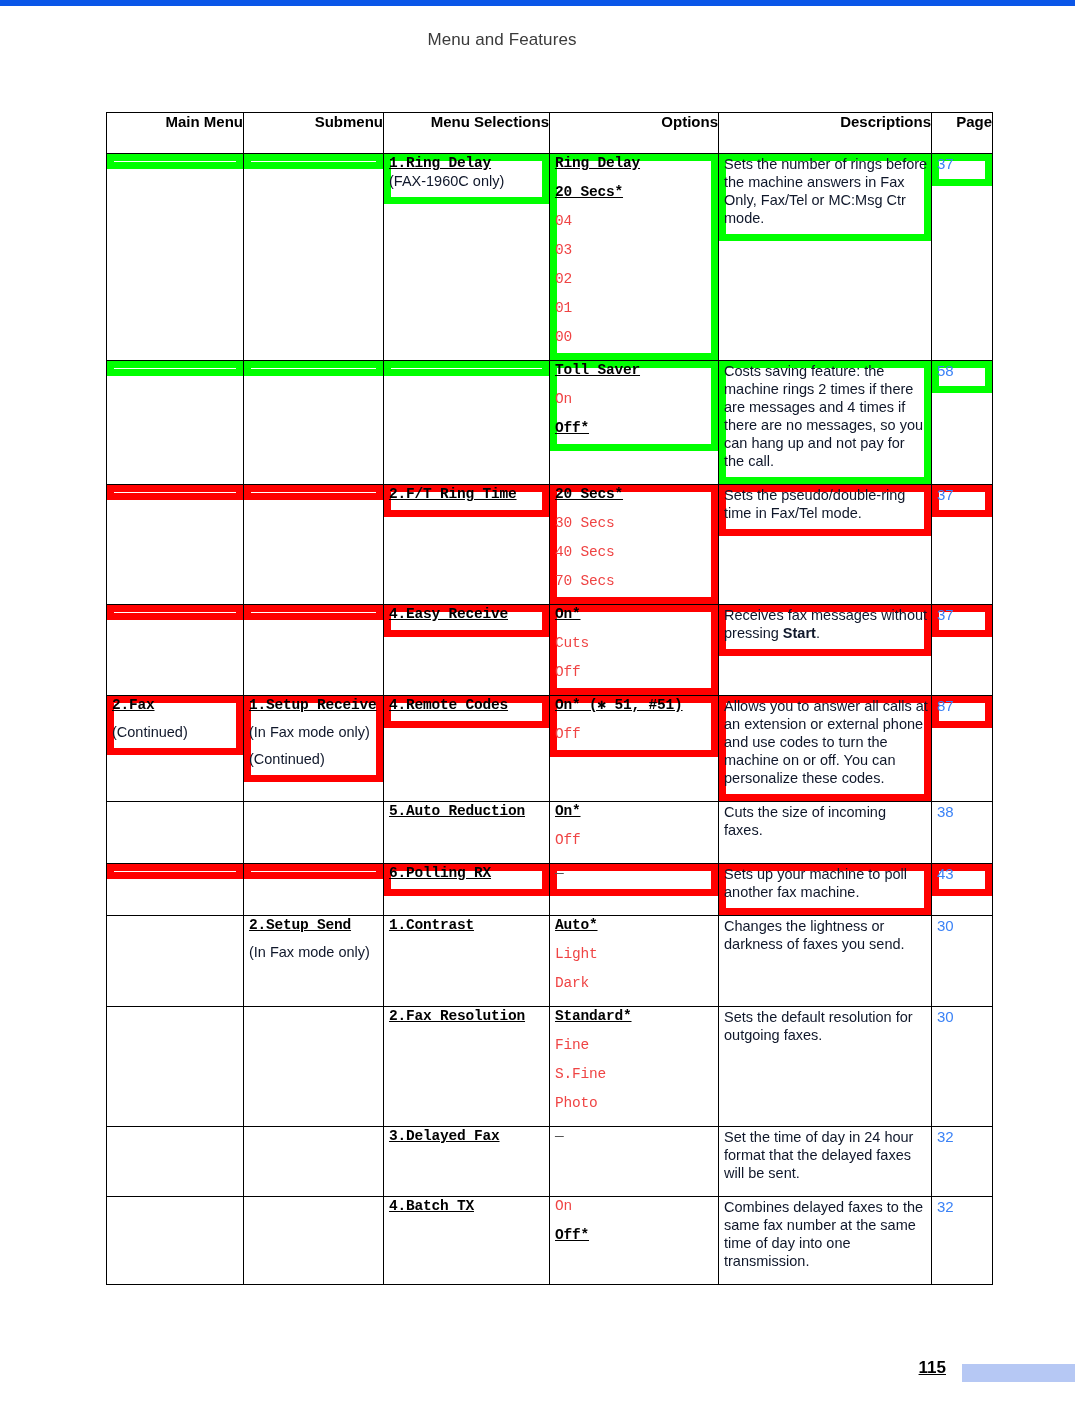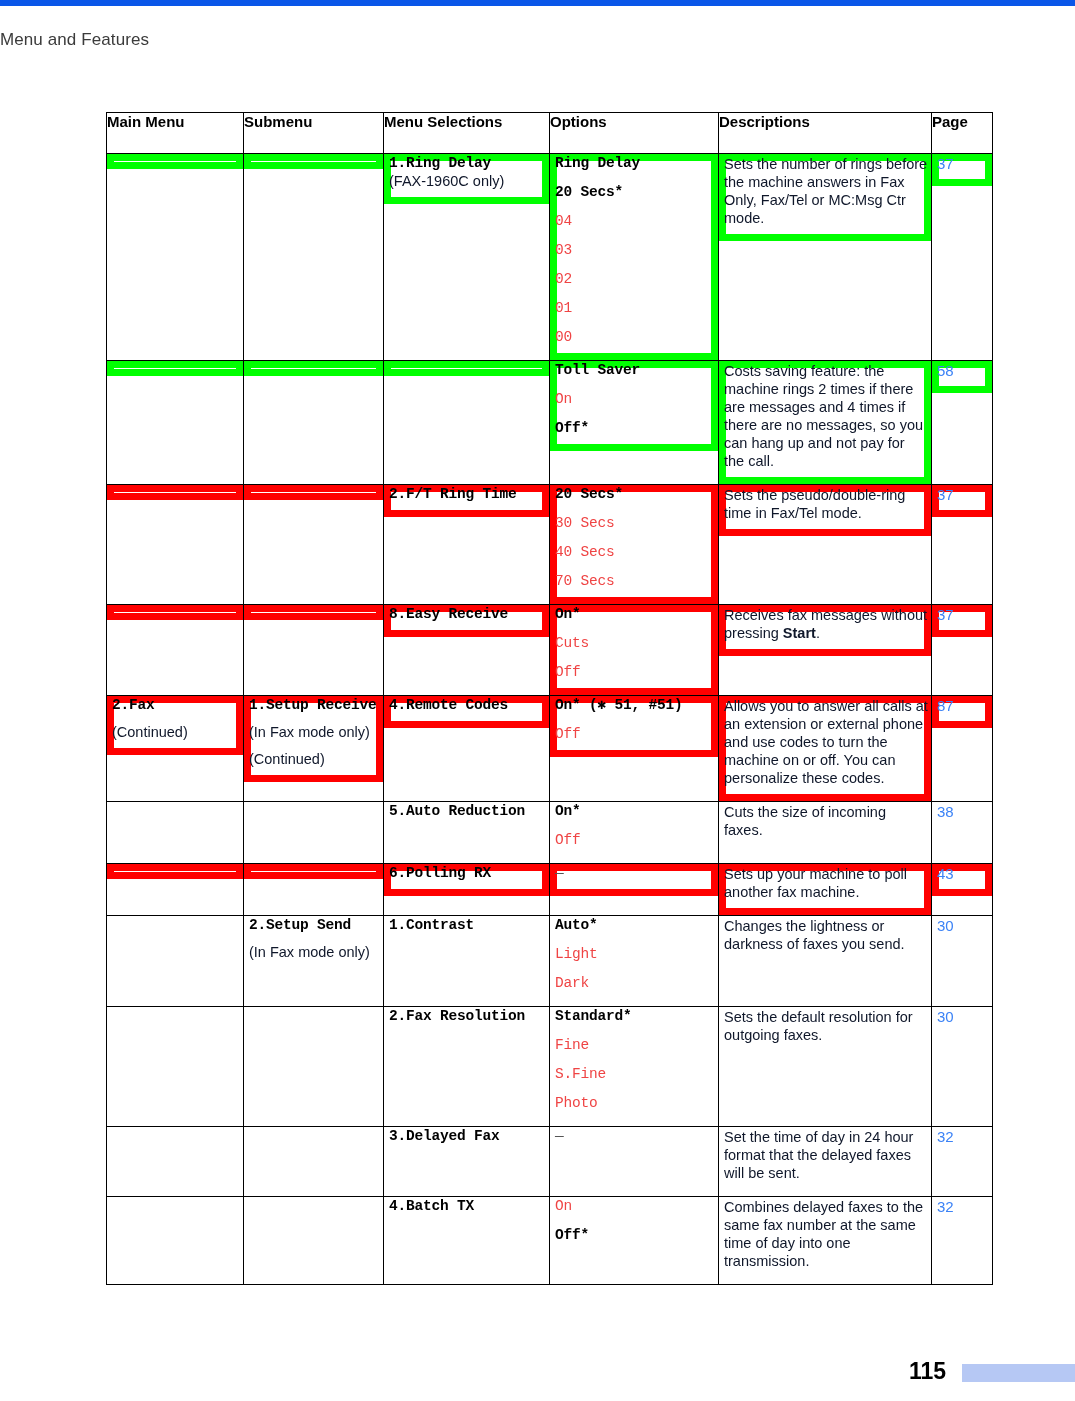--- a/index.html
+++ b/index.html
@@ -17,33 +17,33 @@
   
   #top-rule {
     position: absolute; left: 0; top: 0;
     width: 1075px; height: 6px;
     background: #0a56e8;
   }
   
   #page-header {
     position: absolute; left: 0; top: 30px;
     width: 1004px;
-    text-align: left;
+    text-align: center;
     font-size: 17px;
     color: #3b3b3b;
     letter-spacing: .1px;
   }
   
   #footer {
     position: absolute; left: 0; top: 1358px;
     width: 1075px; height: 32px;
   }
   #folio {
     position: absolute; right: 129px; top: 0px;
-    font-size: 23px; font-weight: bold; color: #000;
+    font-size: 17px; font-weight: bold; color: #000; text-decoration: underline;
   }
   #folio-bar {
     position: absolute; right: 0px; top: 6px;
     width: 113px; height: 18px;
     background: #b6c8f4;
   }
 
   
   table.menu {
     position: absolute;
@@ -63,21 +63,21 @@
   col.c-sel  { width: 166px; }
   col.c-opt  { width: 169px; }
   col.c-desc { width: 213px; }
   col.c-page { width:  61px; }
 
   thead th {
     height: 41px;
     font-size: 15px;
     font-weight: bold;
     color: #000;
-    text-align: left;
+    text-align: right;
     vertical-align: middle;
     padding: 0 0 0 7px;
   }
 
   
   .cellbox {
     position: relative;
     width: 100%; height: 100%;
     min-height: 100%;
     border: 7px solid transparent;
@@ -93,21 +93,21 @@
     padding: 1px 3px 7px 3px;
   }
 
   
   .mono {
     font-family: "Liberation Mono", "DejaVu Sans Mono", monospace;
     font-size: 14.5px;
     line-height: 17px;
     letter-spacing: -0.2px;
   }
-  .mono.b   { font-weight: bold; color: #000; }
+  .mono.b   { font-weight: bold; color: #000; text-decoration: underline; }
   .mono.g   { color: #ef4444; }
   .sans {
     font-family: "Liberation Sans", sans-serif;
     font-size: 14.5px;
     line-height: 18px;
     color: #0f172a;
   }
   .sans.note { }
   .sans b { font-weight: bold; }
   .pagenum {
@@ -300,21 +300,21 @@
             </div>
           </td>
           <td class="hl-red">
             <div class="cellbox">
               <div class="txt"></div>
             </div>
           </td>
           <td class="hl-red">
             <div class="cellbox">
               <div class="txt">
-                <div class="mono b">8.Easy Receive</div>
+                <div class="mono b">4.Easy Receive</div>
               </div>
             </div>
           </td>
           <td class="hl-red">
             <div class="cellbox">
               <div class="txt">
                 <div class="mono b">On*</div>
                 <div class="gap"></div>
                 <div class="mono g">Cuts</div>
                 <div class="gap"></div>

